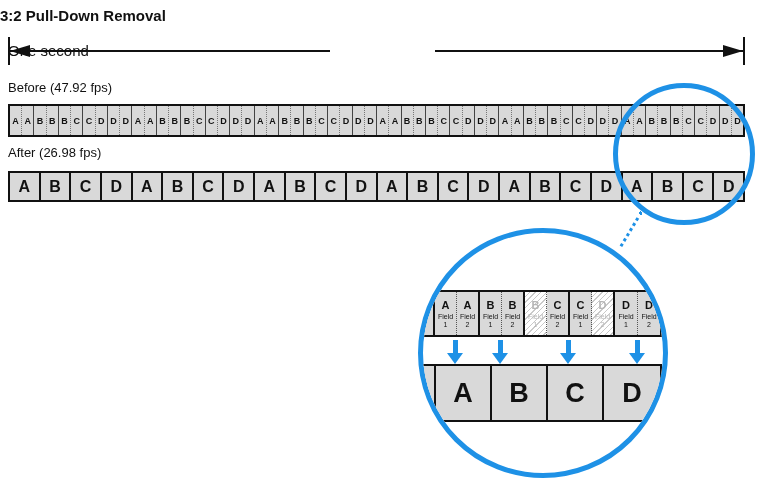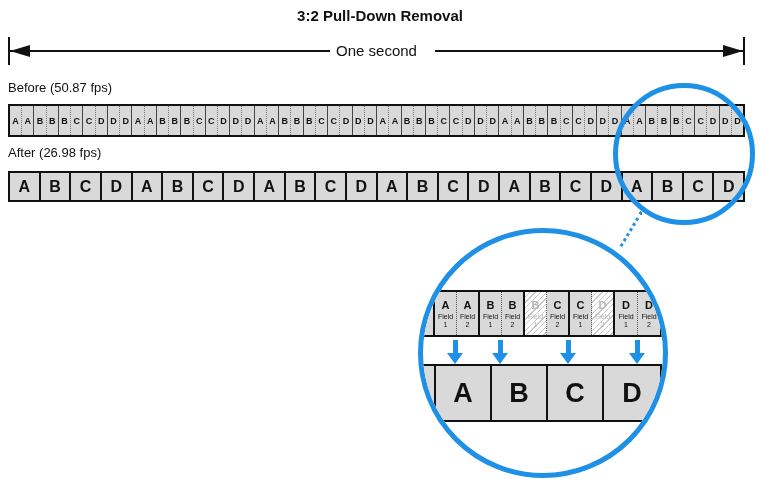--- a/index.html
+++ b/index.html
@@ -1,32 +1,32 @@
 <!DOCTYPE html>
 <html style="--accent: #1E91E6; --cell: #D9D9D9;"><head>
 <meta charset="utf-8">
 <style>
   :root { --accent:#1E91E6; --cell:#D9D9D9; --ink:#111; }
   * { margin:0; padding:0; box-sizing:border-box; }
   body { font-family:"Liberation Sans", sans-serif; background:#fff; }
   .canvas { position:relative; width:760px; height:487px; background:#fff; overflow:hidden; }
 
-  .title { position:absolute; top:7px; left:0; width:100%; text-align:center;
+  .title { position:absolute; top:7px; left:0; width:100%; 
            font-size:15px; font-weight:bold; color:var(--ink); }
 
   
   .ruler { position:absolute; left:8px; top:37px; width:737px; height:28px; }
   .endbar { position:absolute; top:0; width:2px; height:28px; background:var(--ink); }
   .endbar.left { left:0; } .endbar.right { right:0; }
   .rline { position:absolute; top:13px; height:2px; background:var(--ink); }
   .rline.l { left:2px; width:320px; } .rline.r { right:2px; width:308px; }
   .ah { position:absolute; top:8px; width:0; height:0; border-top:6px solid transparent; border-bottom:6px solid transparent; }
   .ah.left { left:2px; border-right:20px solid var(--ink); }
   .ah.right { right:2px; border-left:20px solid var(--ink); }
-  .rlabel { position:absolute; top:5px; left:0; width:100%; text-align:center;
+  .rlabel { position:absolute; top:5px; left:0; width:100%; text-align:left;
             font-size:15px; color:var(--ink); }
 
   .rowlabel { position:absolute; left:8px; font-size:13px; color:var(--ink); }
   .lab-before { top:80px; } .lab-after { top:145px; }
 
   
   .strip { position:absolute; left:8px; width:737px; display:flex;
            border:2px solid var(--ink); background:var(--cell); }
   .before-strip { top:104px; height:33px; }
   .after-strip  { top:171px; height:31px; }
@@ -91,21 +91,21 @@
   <div class="ruler">
     <div class="endbar left"></div>
     <div class="endbar right"></div>
     <div class="ah left"></div>
     <div class="ah right"></div>
     <div class="rline l"></div>
     <div class="rline r"></div>
     <div class="rlabel">One second</div>
   </div>
 
-  <div class="rowlabel lab-before">Before (50.87 fps)</div>
+  <div class="rowlabel lab-before">Before (47.92 fps)</div>
   <div class="strip before-strip" id="beforeStrip">
       <div class="bframe">
         <div class="bfield first">A</div>
         <div class="bfield">A</div>
       </div>
       <div class="bframe">
         <div class="bfield first">B</div>
         <div class="bfield">B</div>
       </div>
       <div class="bframe">

